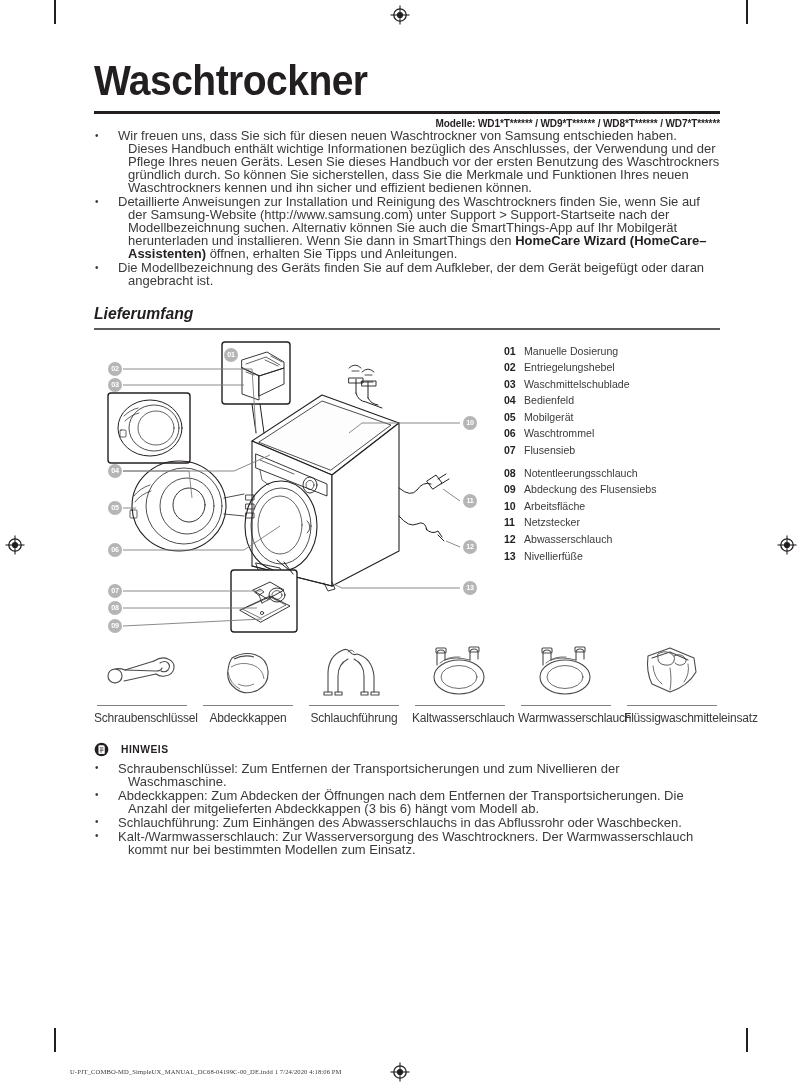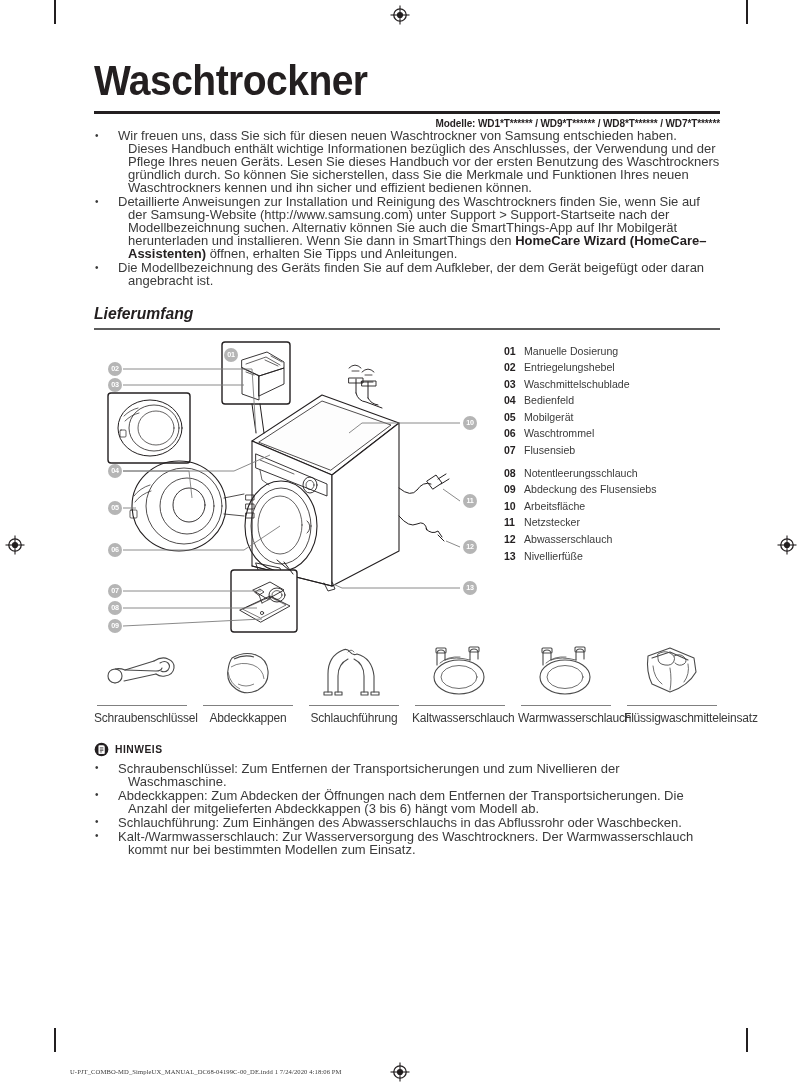--- a/index.html
+++ b/index.html
@@ -211,21 +211,21 @@
     line-height: 12px;
     letter-spacing: -0.2px;
     white-space: nowrap;
   }
 
   
   .note-block { margin-top: 14px; }
   .note-head {
     display: flex;
     align-items: center;
-    gap: 6px;
+    gap: 12px;
     margin-bottom: 5px;
     text-align: center;
   }
   .note-icon {
     width: 15px;
     height: 15px;
     flex: 0 0 15px;
   }
   .note-icon svg { display: block; }
   .note-title {

